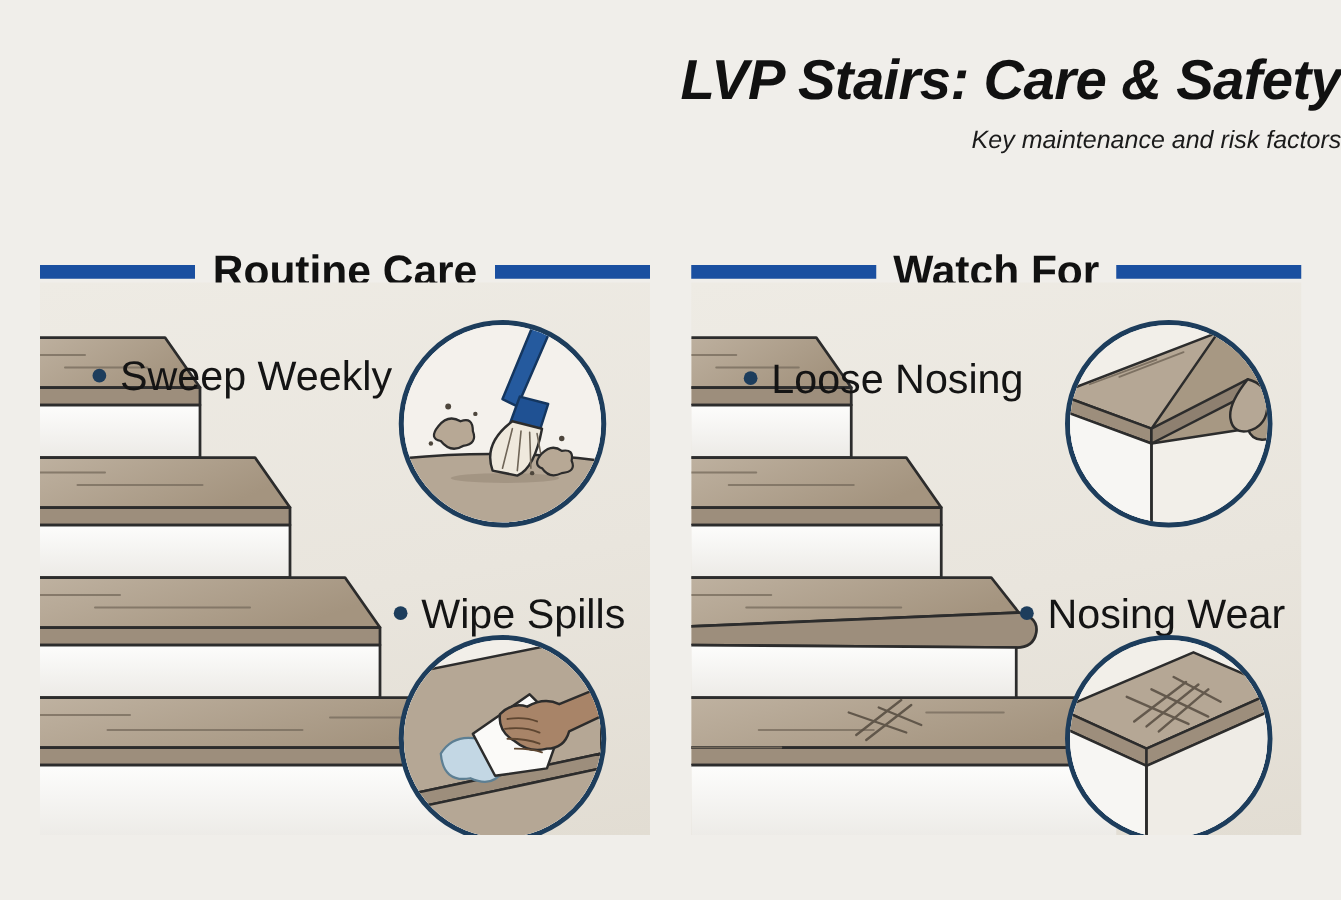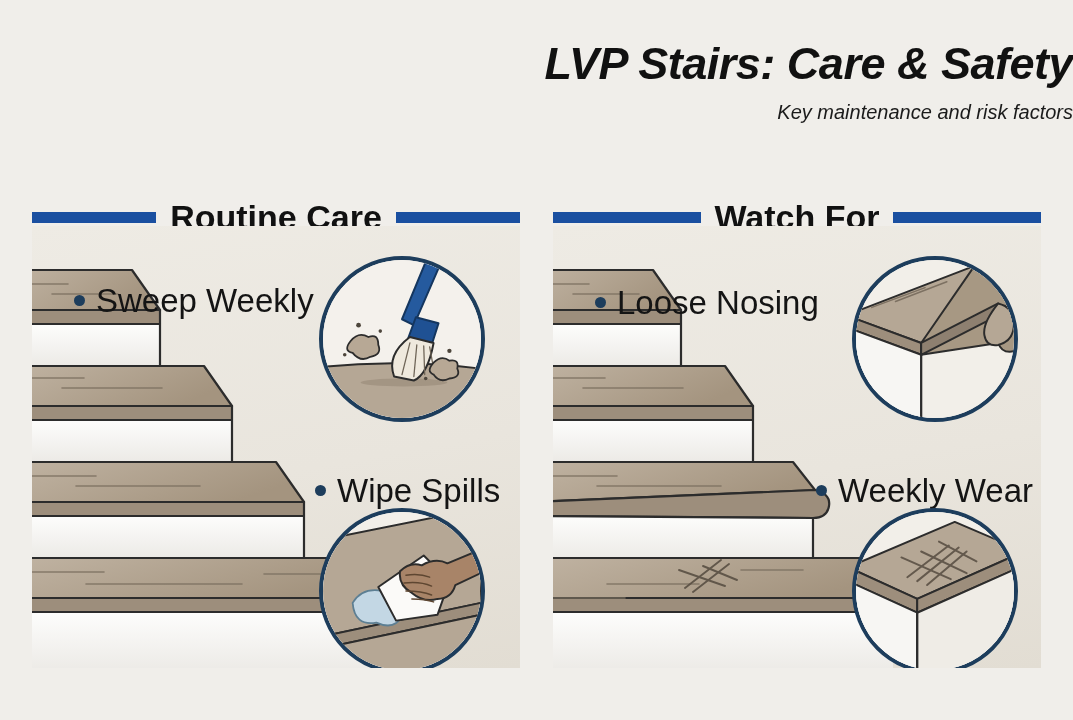--- a/index.html
+++ b/index.html
@@ -367,21 +367,21 @@
           <g stroke="#7d7162" stroke-width="1.5" fill="none" stroke-linecap="round">
             <line x1="16" y1="48" x2="70" y2="28"></line>
             <line x1="40" y1="42" x2="92" y2="22"></line>
           </g>
           <line x1="66" y1="96" x2="66" y2="170" stroke="#2c2c2c" stroke-width="2"></line>
         </svg>
       </div>
 
       <div class="bullet b-wear">
         <span class="dot"></span>
-        <span class="txt">Weekly Wear</span>
+        <span class="txt">Nosing Wear</span>
       </div>
 
       <div class="icon-circle ic-wear">
         <svg viewBox="0 0 160 160" xmlns="http://www.w3.org/2000/svg">
           <rect x="0" y="0" width="160" height="160" fill="#f2efe9"></rect>
           <g stroke="#2c2c2c" stroke-width="2" stroke-linejoin="round">
             <polygon points="-8,56 100,10 170,40 62,88" fill="#b5a795"></polygon>
             <polygon points="-8,56 62,88 62,102 -8,70" fill="#9d8e7c"></polygon>
             <polygon points="62,88 170,40 170,54 62,102" fill="#9d8e7c"></polygon>
             <polygon points="-8,70 62,102 62,170 -8,170" fill="#f7f6f3"></polygon>

